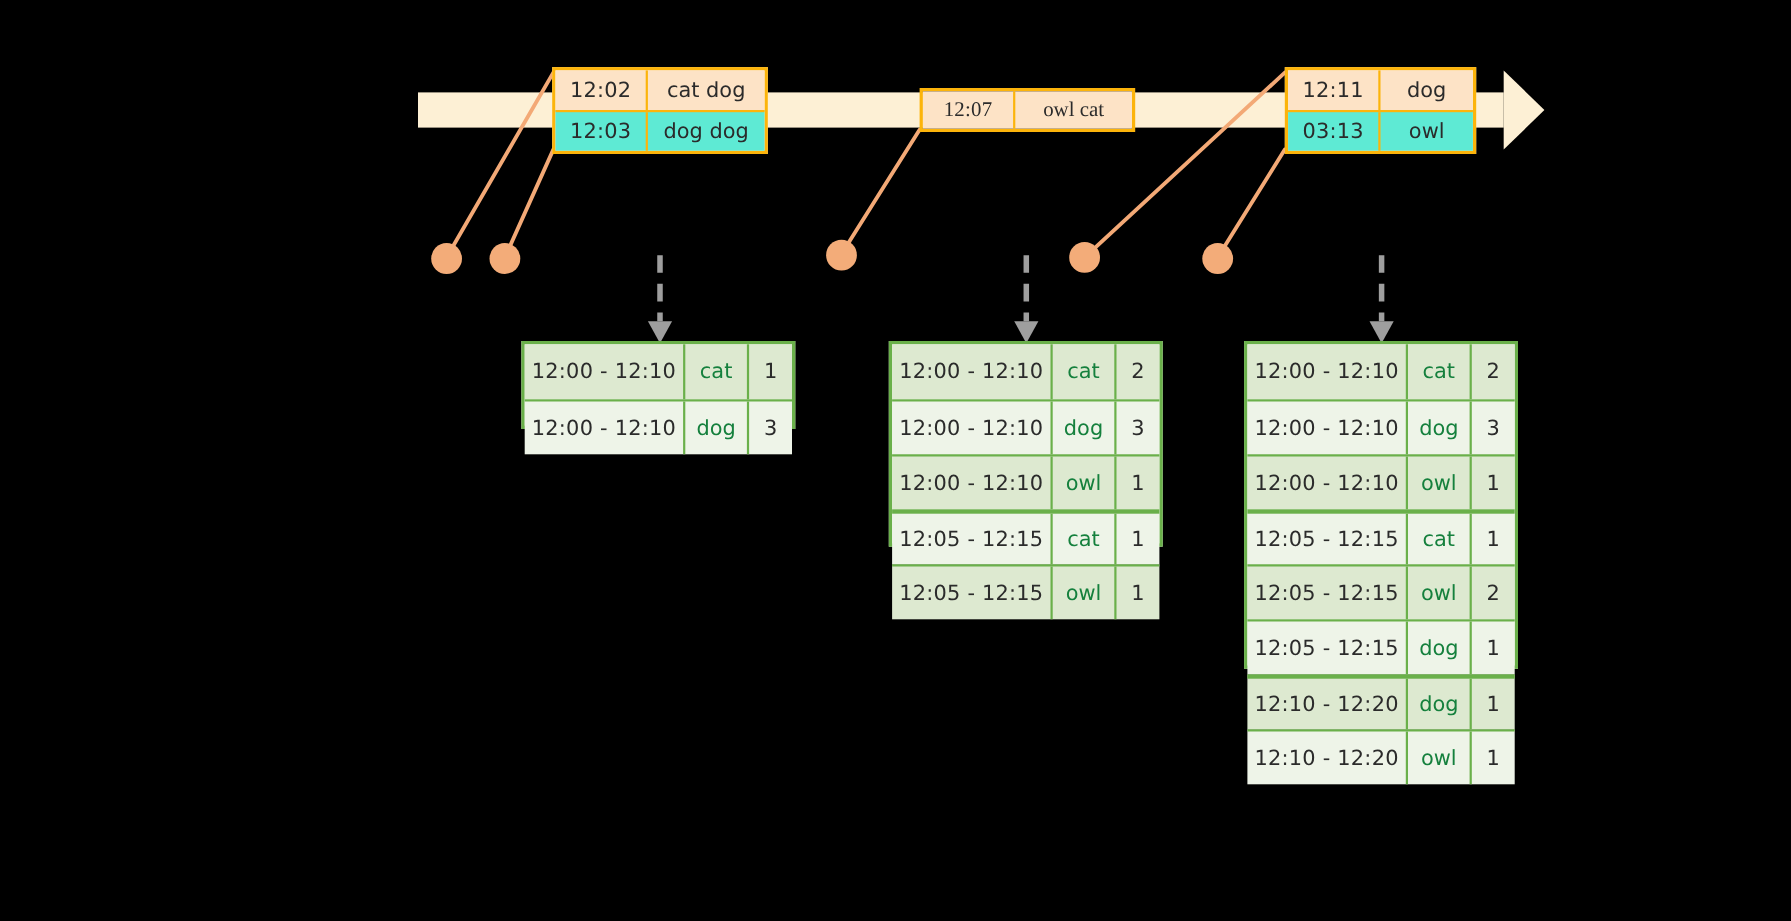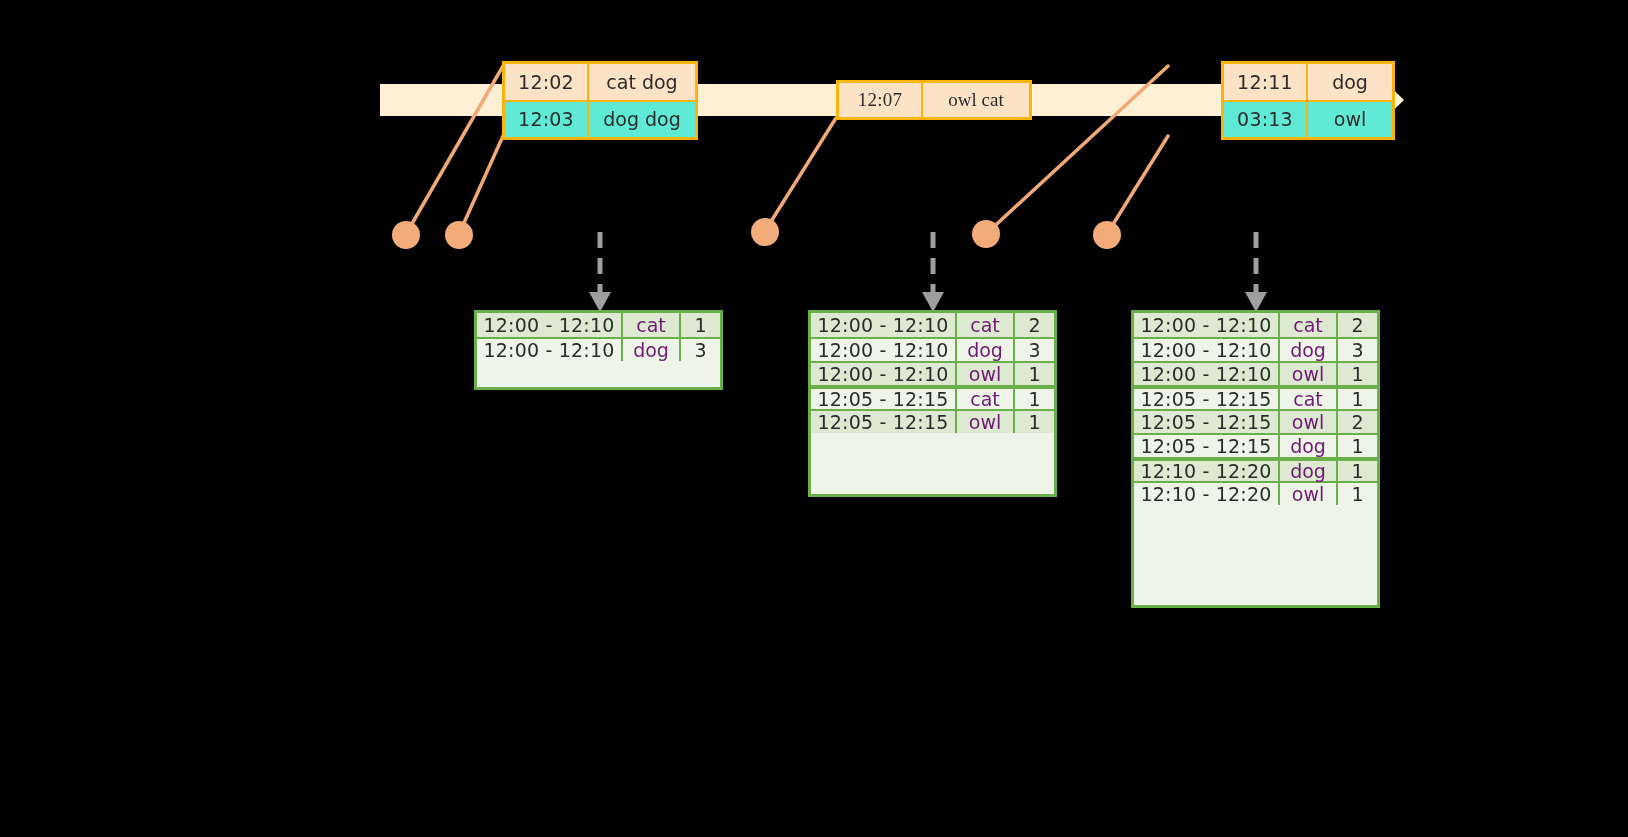--- a/index.html
+++ b/index.html
@@ -65,21 +65,21 @@
   
   .rtable {
     position: absolute;
     border: 3px solid #6ab04a;
     box-sizing: border-box;
     background: #eef4e8;
   }
   .rrow {
     display: flex;
     box-sizing: border-box;
-    height: 24px;
+    height: 50px;
   }
   .rrow.alt { background: #dde9d0; }
   .rrow.plain { background: #eef4e8; }
   .rrow + .rrow { border-top: 2px solid #6ab04a; }
   .rrow.group-start { border-top: 4px solid #6ab04a; }
   .rcell-win {
     box-sizing: border-box;
     display: flex;
     align-items: center;
     justify-content: center;
@@ -88,21 +88,21 @@
     color: #2b2b2b;
     letter-spacing: .2px;
   }
   .rcell-key {
     box-sizing: border-box;
     display: flex;
     align-items: center;
     justify-content: center;
     border-right: 2px solid #6ab04a;
     font-size: 19px;
-    color: #701a75;
+    color: #15803d;
   }
   .rcell-cnt {
     box-sizing: border-box;
     display: flex;
     align-items: center;
     justify-content: center;
     font-size: 19px;
     color: #2b2b2b;
   }
 </style>
@@ -161,21 +161,21 @@
     </div>
   </div>
 
   <div class="evt" style="left:836px; top:80px; width:196px; height:40px;font-family:Liberation Serif, serif;">
     <div class="evt-row shade-a">
       <div class="evt-time">12:07</div>
       <div class="evt-words">owl cat</div>
     </div>
   </div>
 
-  <div class="evt" style="left:1221px; top:61px; width:174px; height:79px;">
+  <div class="evt" style="left:1168px; top:61px; width:174px; height:79px;">
     <div class="evt-row shade-a">
       <div class="evt-time">12:11</div>
       <div class="evt-words">dog</div>
     </div>
     <div class="evt-row shade-b">
       <div class="evt-time">03:13</div>
       <div class="evt-words">owl</div>
     </div>
   </div>
 

